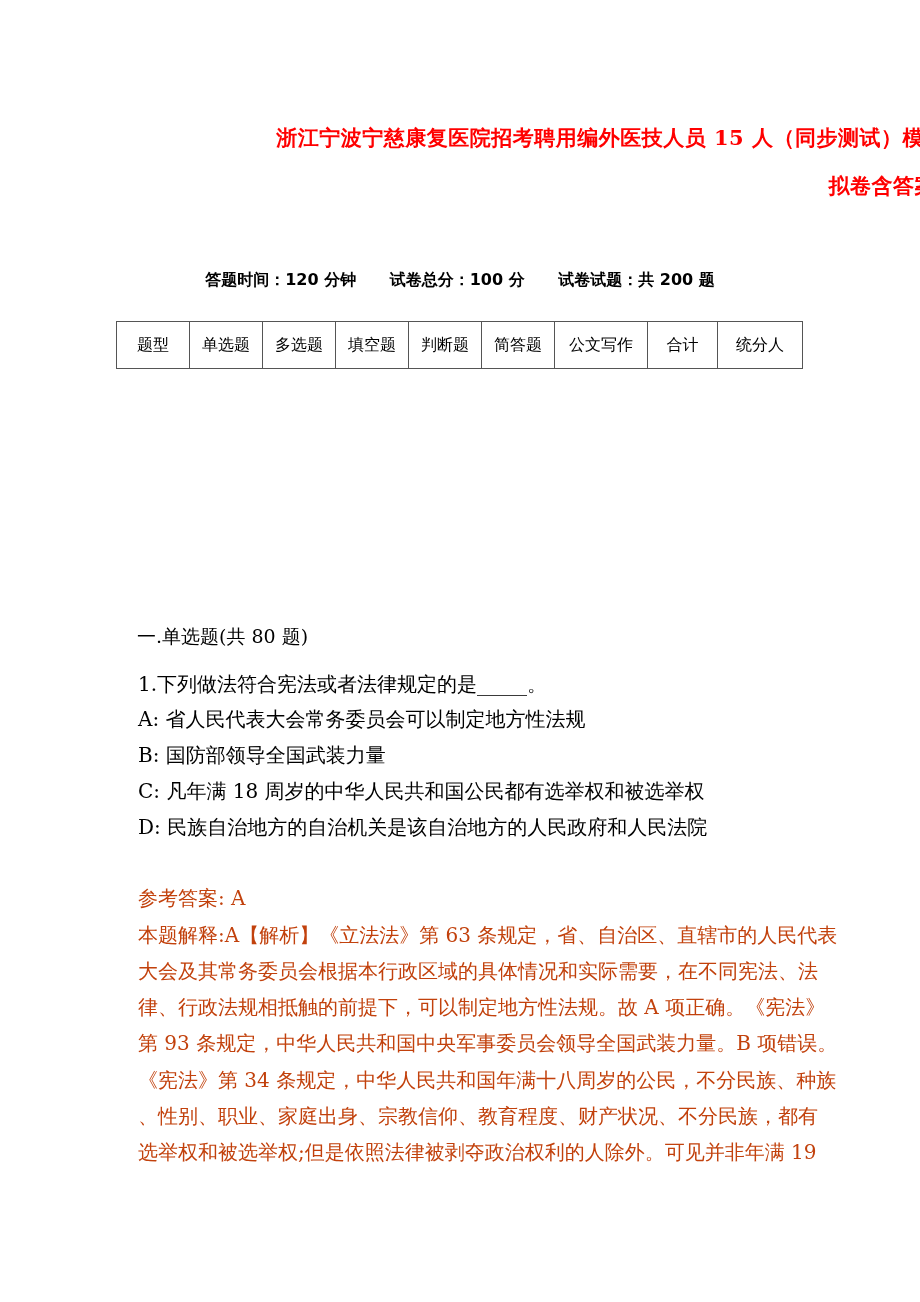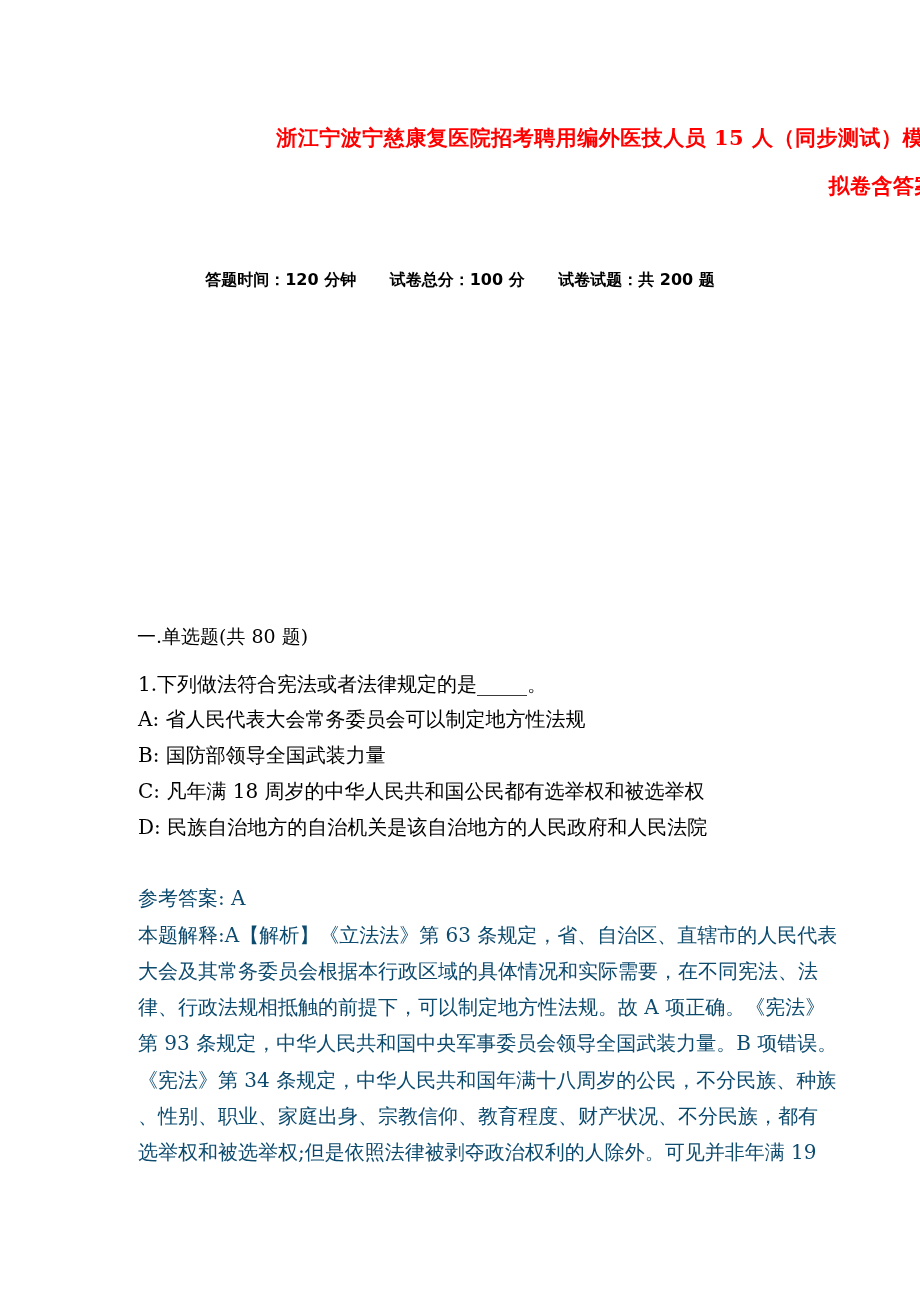--- a/index.html
+++ b/index.html
@@ -6,36 +6,47 @@
   body { width: 920px; height: 1302px; position: relative; overflow: hidden; font-family: "DejaVu Serif", "Liberation Serif", serif; color: #000; }
   .title { position: absolute; left: 4px; width: 920px; text-align: right; color: #ff0000; font-weight: bold; font-size: 21px; font-family: "DejaVu Serif", "Liberation Serif", serif; letter-spacing: 0.5px; }
   .title.l1 { top: 124px; }
   .title.l2 { top: 172px; margin-left: 12px; }
   .meta { position: absolute; top: 270px; left: 0; width: 920px; text-align: center; font-family: "DejaVu Sans", "Liberation Sans", sans-serif; font-weight: bold; font-size: 16px; color: #000; }
   .meta span { margin: 4px 14px; }
   table.score { position: absolute; left: 116px; top: 321px; border-collapse: collapse; font-family: "DejaVu Sans", "Liberation Sans", sans-serif; font-size: 16px; }
   table.score td { border: 1.5px solid #555; text-align: center; height: 46px; padding: 0; }
   .section { position: absolute; left: 137px; top: 624px; font-size: 19px; font-weight: normal; font-family: "DejaVu Serif", "Liberation Serif", serif; }
   .line { position: absolute; left: 138px; font-size: 20px; white-space: nowrap; font-family: "DejaVu Serif", "Liberation Serif", serif; }
-  .red { color: #0c4a6e; }
+  .red { color: #c2410c; }
 </style>
 </head>
 <body>
 
 <div class="title l1">浙江宁波宁慈康复医院招考聘用编外医技人员 15 人（同步测试）模</div>
 <div class="title l2">拟卷含答案</div>
 
 <div class="meta">
   <span>答题时间：120 分钟</span>
   <span>试卷总分：100 分</span>
   <span>试卷试题：共 200 题</span>
 </div>
 
 <table class="score">
   <tbody>
+      <tr>
+    <td style="width:72px">题型</td>
+    <td style="width:72px">单选题</td>
+    <td style="width:72px">多选题</td>
+    <td style="width:72px">填空题</td>
+    <td style="width:72px">判断题</td>
+    <td style="width:72px">简答题</td>
+    <td style="width:92px">公文写作</td>
+    <td style="width:69px">合计</td>
+    <td style="width:84px">统分人</td>
+  </tr>
 </tbody>
   </table>
 
 <div class="section">一.单选题(共 80 题)</div>
 
 <div class="line" style="top:671px">1.下列做法符合宪法或者法律规定的是_____。</div>
 <div class="line" style="top:706px">A: 省人民代表大会常务委员会可以制定地方性法规</div>
 <div class="line" style="top:742px">B: 国防部领导全国武装力量</div>
 <div class="line" style="top:778px">C: 凡年满 18 周岁的中华人民共和国公民都有选举权和被选举权</div>
 <div class="line" style="top:814px">D: 民族自治地方的自治机关是该自治地方的人民政府和人民法院</div>

